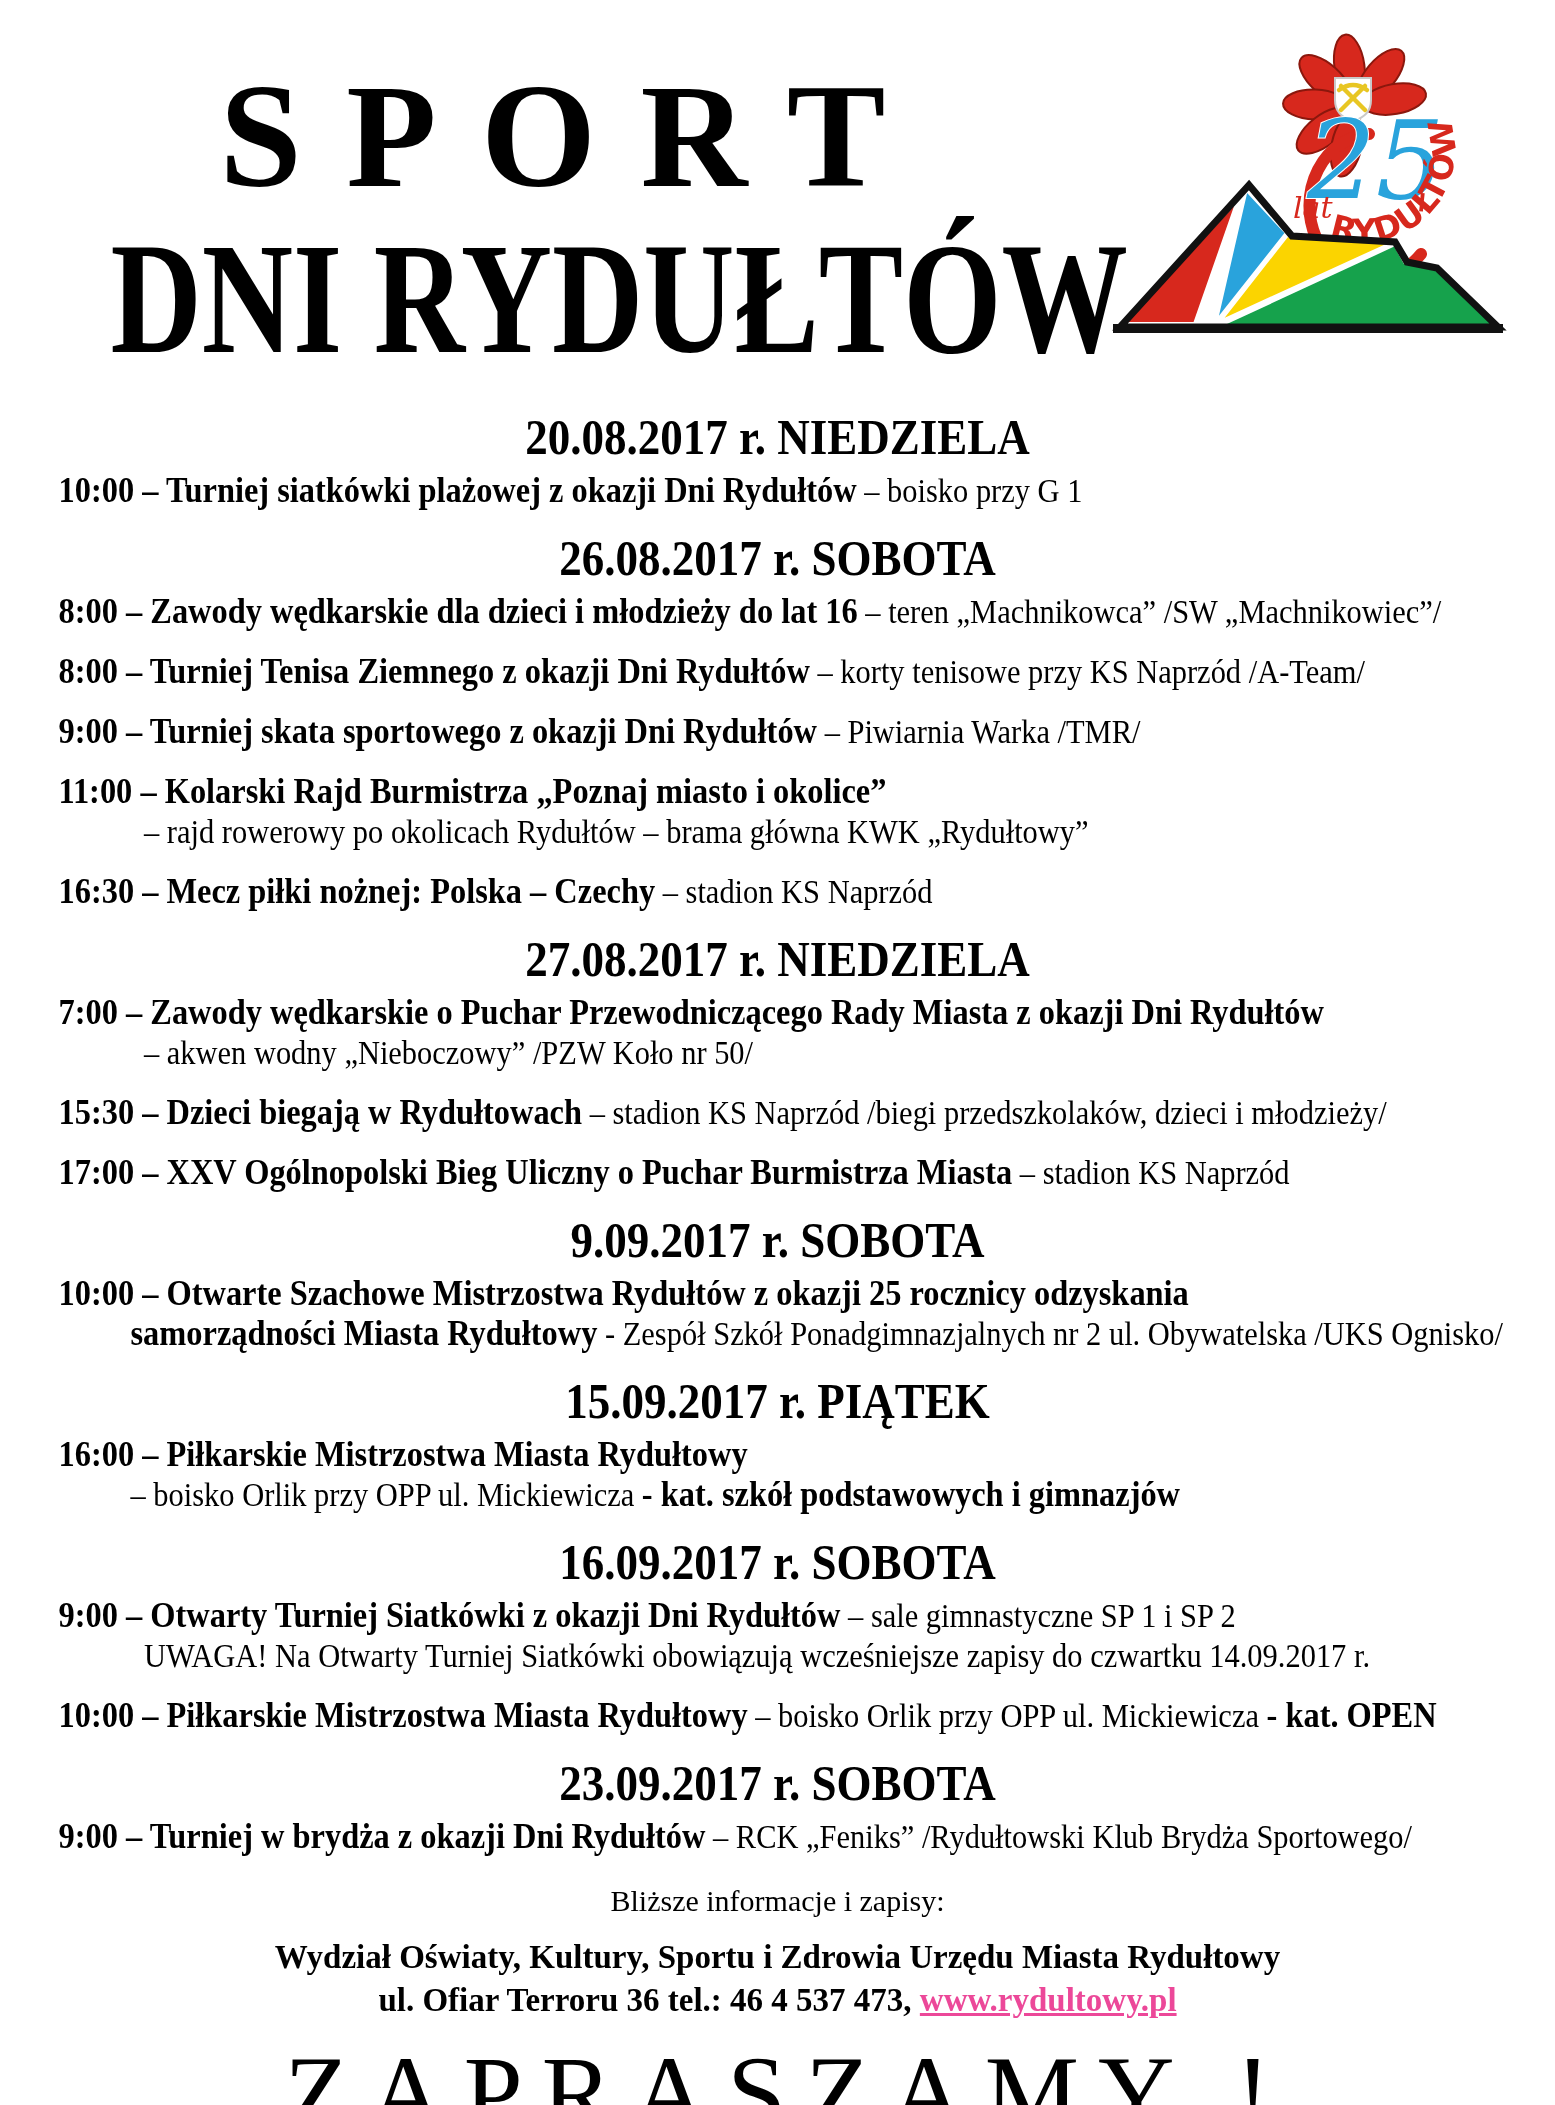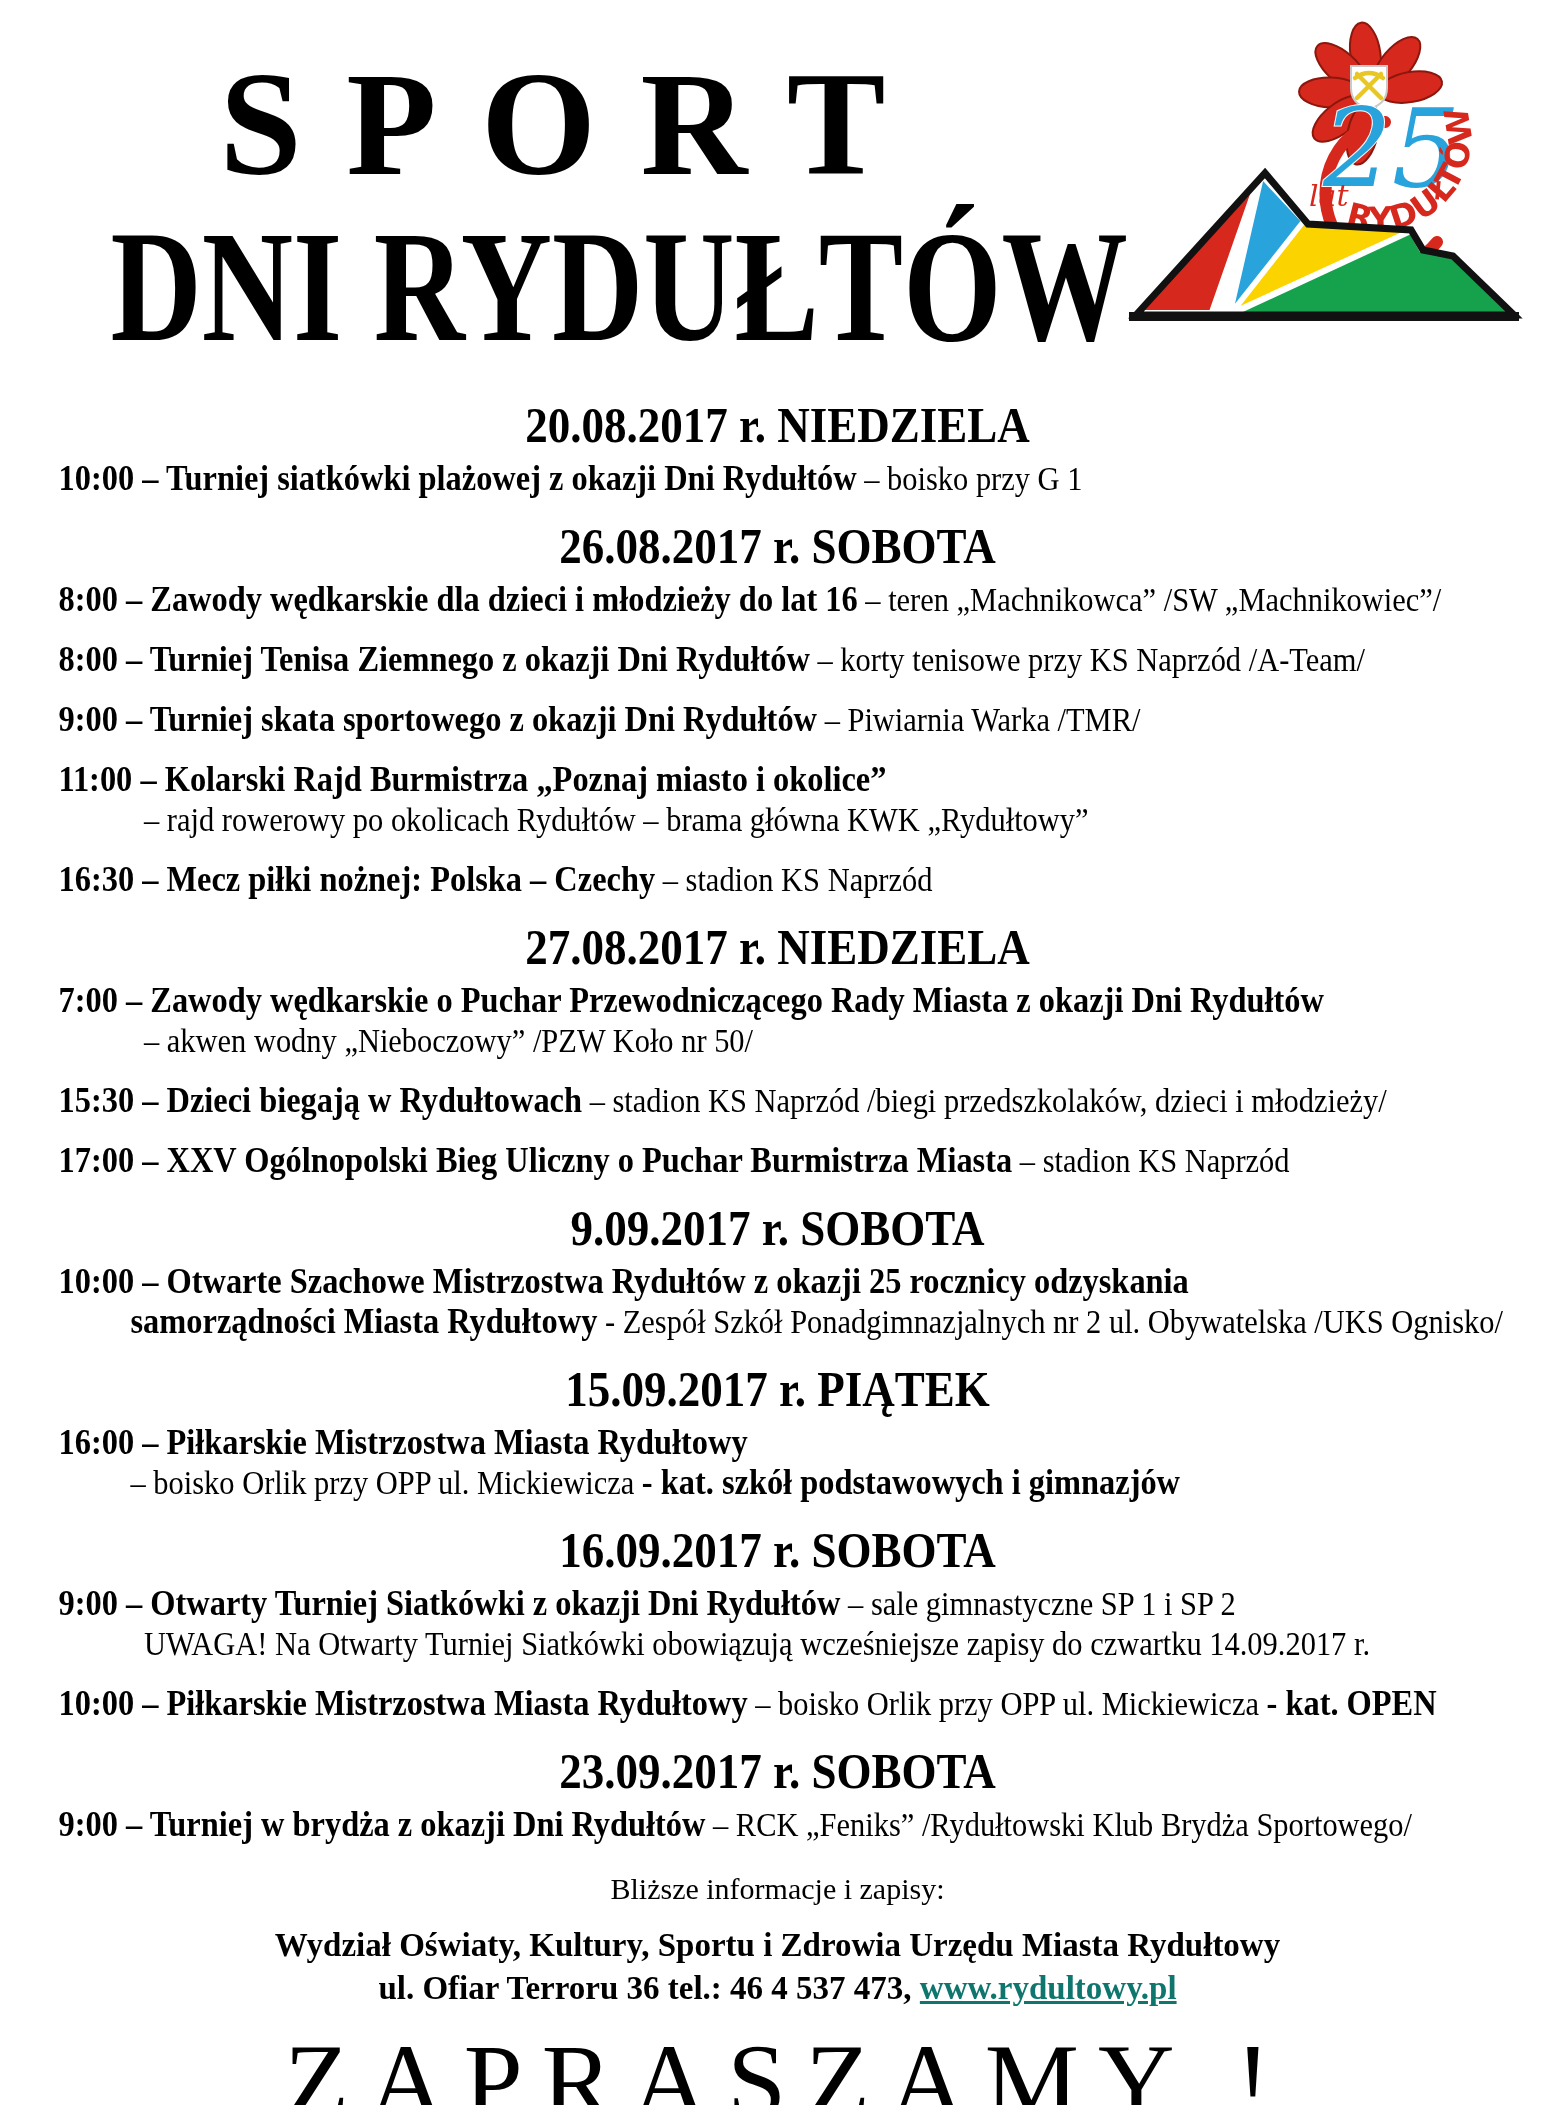--- a/index.html
+++ b/index.html
@@ -4,21 +4,21 @@
 <style>
   html,body{margin:0;padding:0;background:#ffffff;}
   .page{
     position:relative;
     width:1555px;height:2105px;
     overflow:hidden;
     background:#ffffff;color:#000;
     font-family:"Liberation Serif","DejaVu Serif",serif;
   }
   
-  .hdr{display:flex;align-items:flex-start;padding-top:20px;gap:16px;}
+  .hdr{display:flex;align-items:flex-start;padding-top:32px;}
   .titles{width:1105px;text-align:center;padding-top:30px;}
   .t1{
     font-size:148px;font-weight:700;line-height:1.0;margin:0;
     letter-spacing:.30em;padding-left:.30em;white-space:nowrap;
   }
   .t2{
     font-size:158px;font-weight:700;line-height:.95;margin:14px 0 0 0;
     white-space:nowrap;transform:scaleX(.80);transform-origin:50% 50%;
   }
   .logoBox{width:440px;flex:0 0 auto;}
@@ -36,21 +36,21 @@
   .line.tight{margin-bottom:1px;}
   .line.sub{padding-left:160px;}
   .line.sub-sm{padding-left:145px;}
   .b{font-weight:700;}
   .reg{font-weight:400;font-size:.94em;}
   
   .ftr{text-align:center;margin-top:26px;}
   .f1{font-size:30px;line-height:38px;margin:16px;}
   .f2{font-size:33px;line-height:43px;font-weight:700;margin:0;}
   .f3{font-size:33px;line-height:43px;font-weight:700;margin:0;}
-  .f3 a{color:#0f766e;text-decoration:underline;}
+  .f3 a{color:#ec4899;text-decoration:underline;}
   .closing{
     font-size:106px;font-weight:400;line-height:1.05;margin-top:16px;
     letter-spacing:.18em;padding-left:.18em;white-space:nowrap;
   }
 </style>
 </head>
 <body>
 
 <div class="page">
 

